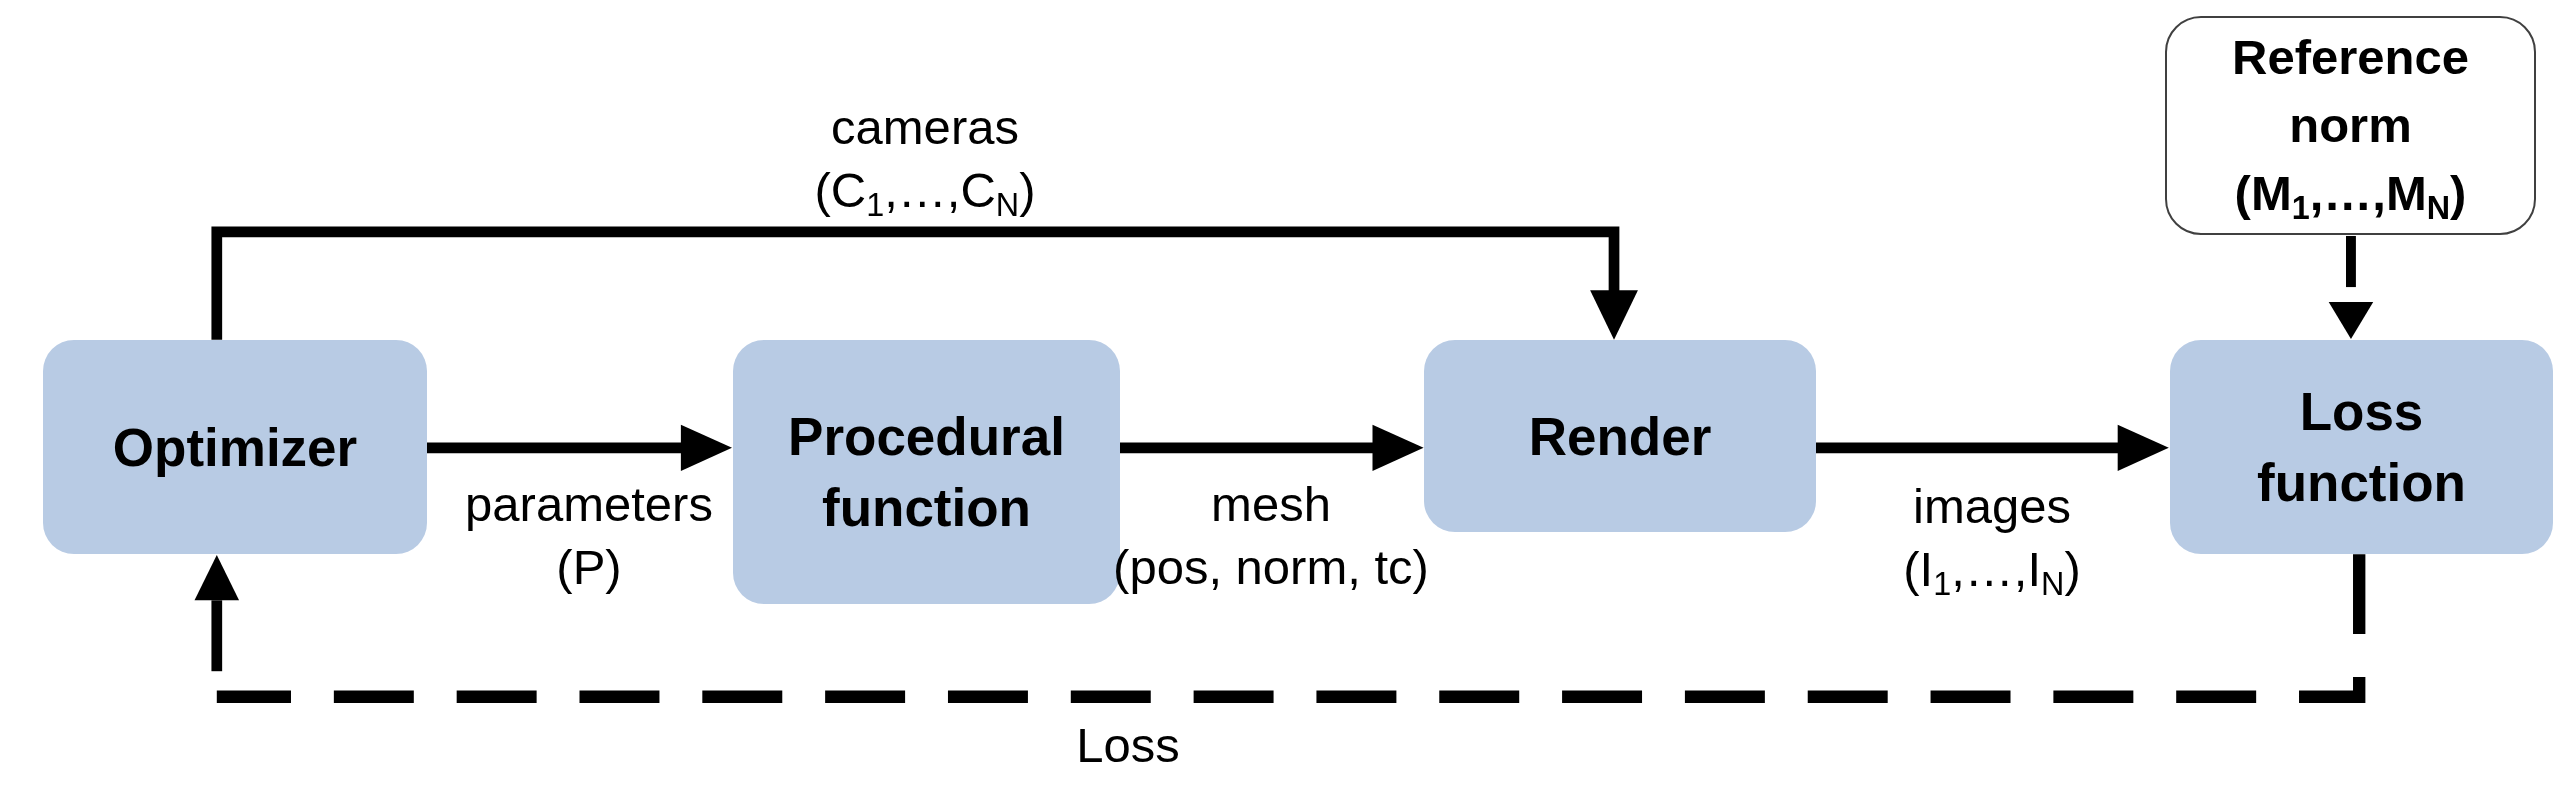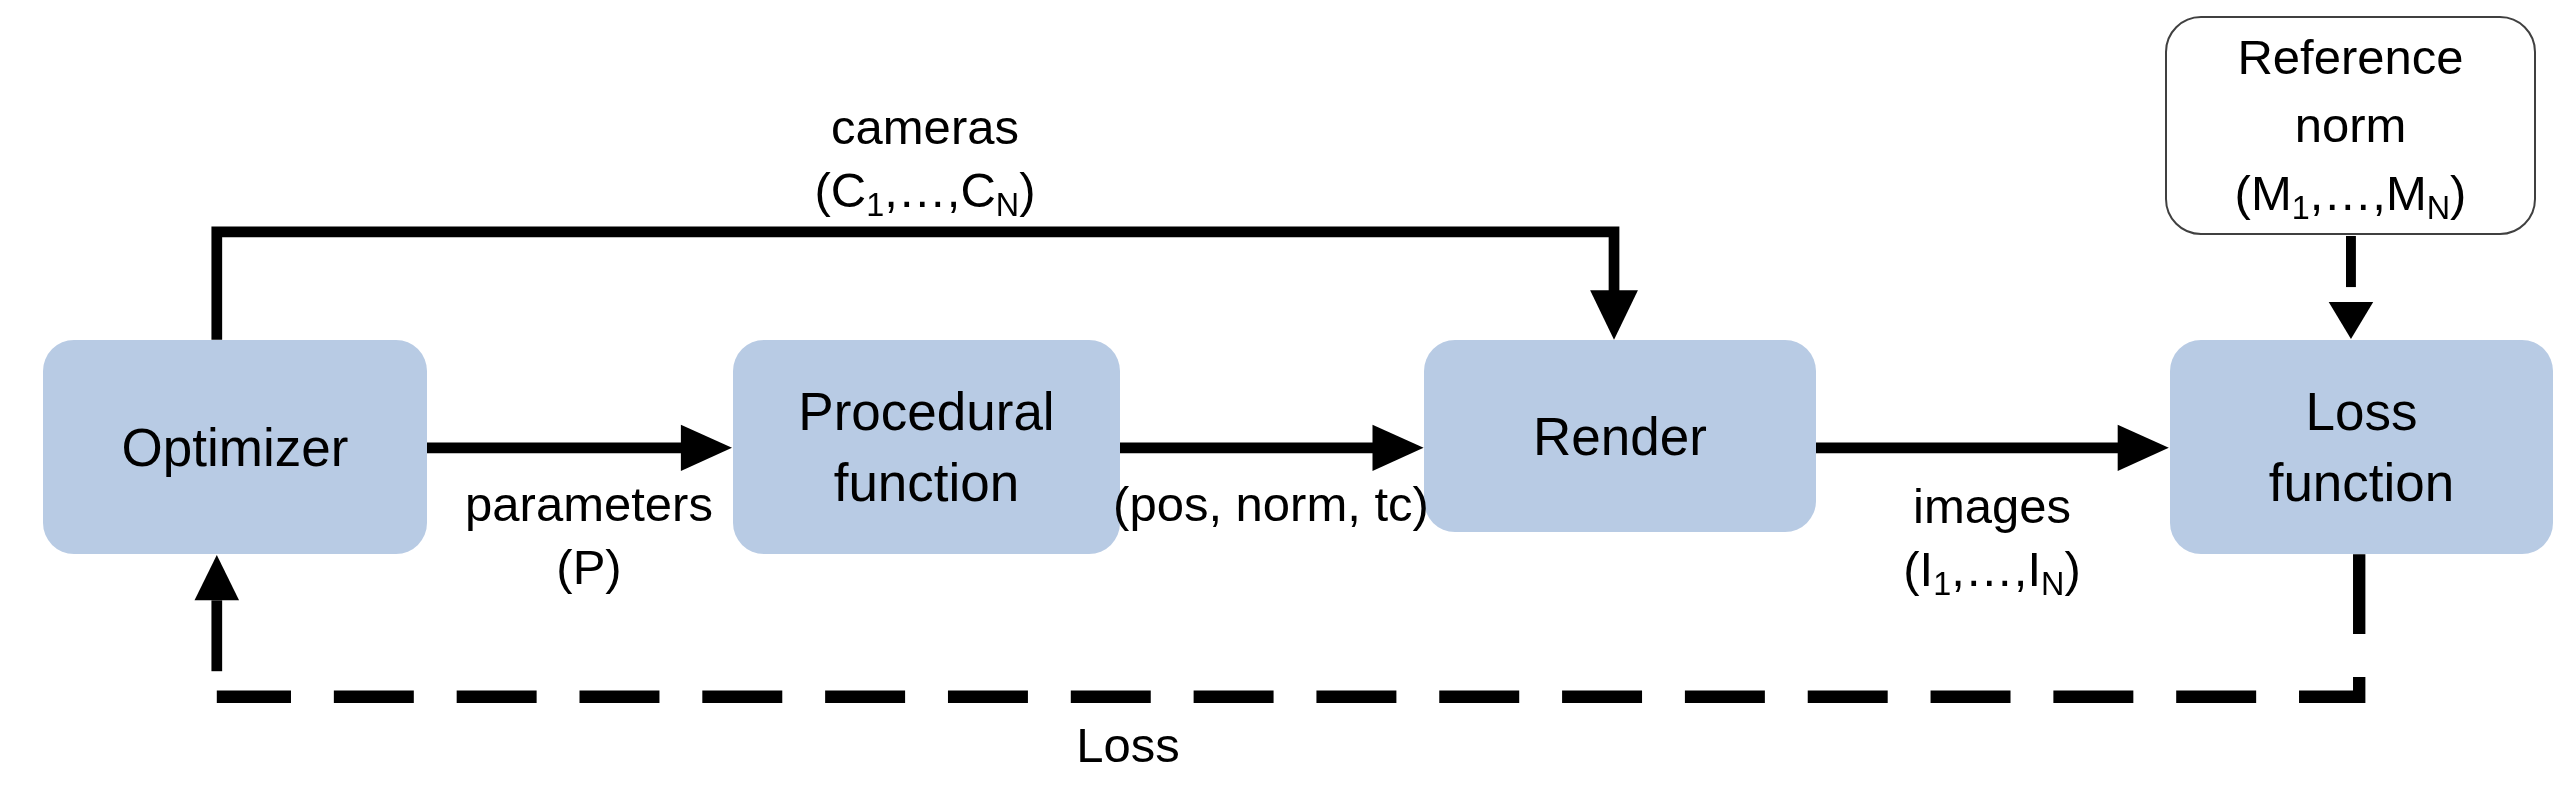--- a/index.html
+++ b/index.html
@@ -17,20 +17,21 @@
     font-family:"Liberation Sans", sans-serif;
     color:var(--node-text);
   }
   .connectors{position:absolute;left:0;top:0;width:2576px;height:786px;color:var(--connector-color);}
   .node{
     position:absolute;display:flex;flex-direction:column;
     align-items:center;justify-content:center;text-align:center;
     background:var(--node-fill);border-radius:31px;
     font-size:53px;line-height:71px;color:var(--node-text);
     box-sizing:border-box;
+    font-weight:bold;
   }
   .node.white{
     background:var(--reference-box-fill);
     border:2.5px solid var(--reference-box-border);
     border-radius:36px;font-size:49px;line-height:68px;
   }
   .edge-label{
     position:absolute;transform:translateX(-50%);
     text-align:center;font-size:49px;line-height:63px;white-space:nowrap;
     color:var(--node-text);
@@ -73,21 +74,21 @@
       <path d="M2862 672 L2862 845 L263 845" fill="none" stroke="currentColor" stroke-width="15" stroke-dasharray="97 52"></path>
       <line x1="263" y1="814" x2="263" y2="728" stroke="currentColor" stroke-width="13"></line>
       <polygon points="263,673 236,728 290,728" fill="currentColor"></polygon>
     </g>
   </svg>
 
   <div class="node" style="left:43px;top:340px;width:384px;height:214px;">
     <div>Optimizer</div>
   </div>
 
-  <div class="node" style="left:733px;top:340px;width:387px;height:214px;">
+  <div class="node" style="left:733px;top:340px;width:387px;height:264px;">
     <div>Procedural</div>
     <div>function</div>
   </div>
 
   <div class="node" style="left:1424px;top:340px;width:392px;height:192px;">
     <div>Render</div>
   </div>
 
   <div class="node" style="left:2170px;top:340px;width:383px;height:214px;">
     <div>Loss</div>
@@ -104,20 +105,21 @@
     <div>cameras</div>
     <div><span>(C</span><sub>1</sub><span>,…,C</span><sub>N</sub><span>)</span></div>
   </div>
 
   <div class="edge-label" style="left:589px;top:473px;">
     <div>parameters</div>
     <div>(P)</div>
   </div>
 
   <div class="edge-label" style="left:1271px;top:473px;">
+    <div>mesh</div>
     <div>(pos, norm, tc)</div>
   </div>
 
   <div class="edge-label" style="left:1992px;top:475px;">
     <div>images</div>
     <div><span>(I</span><sub>1</sub><span>,…,I</span><sub>N</sub><span>)</span></div>
   </div>
 
   <div class="edge-label" style="left:1128px;top:714px;">
     <div>Loss</div>

